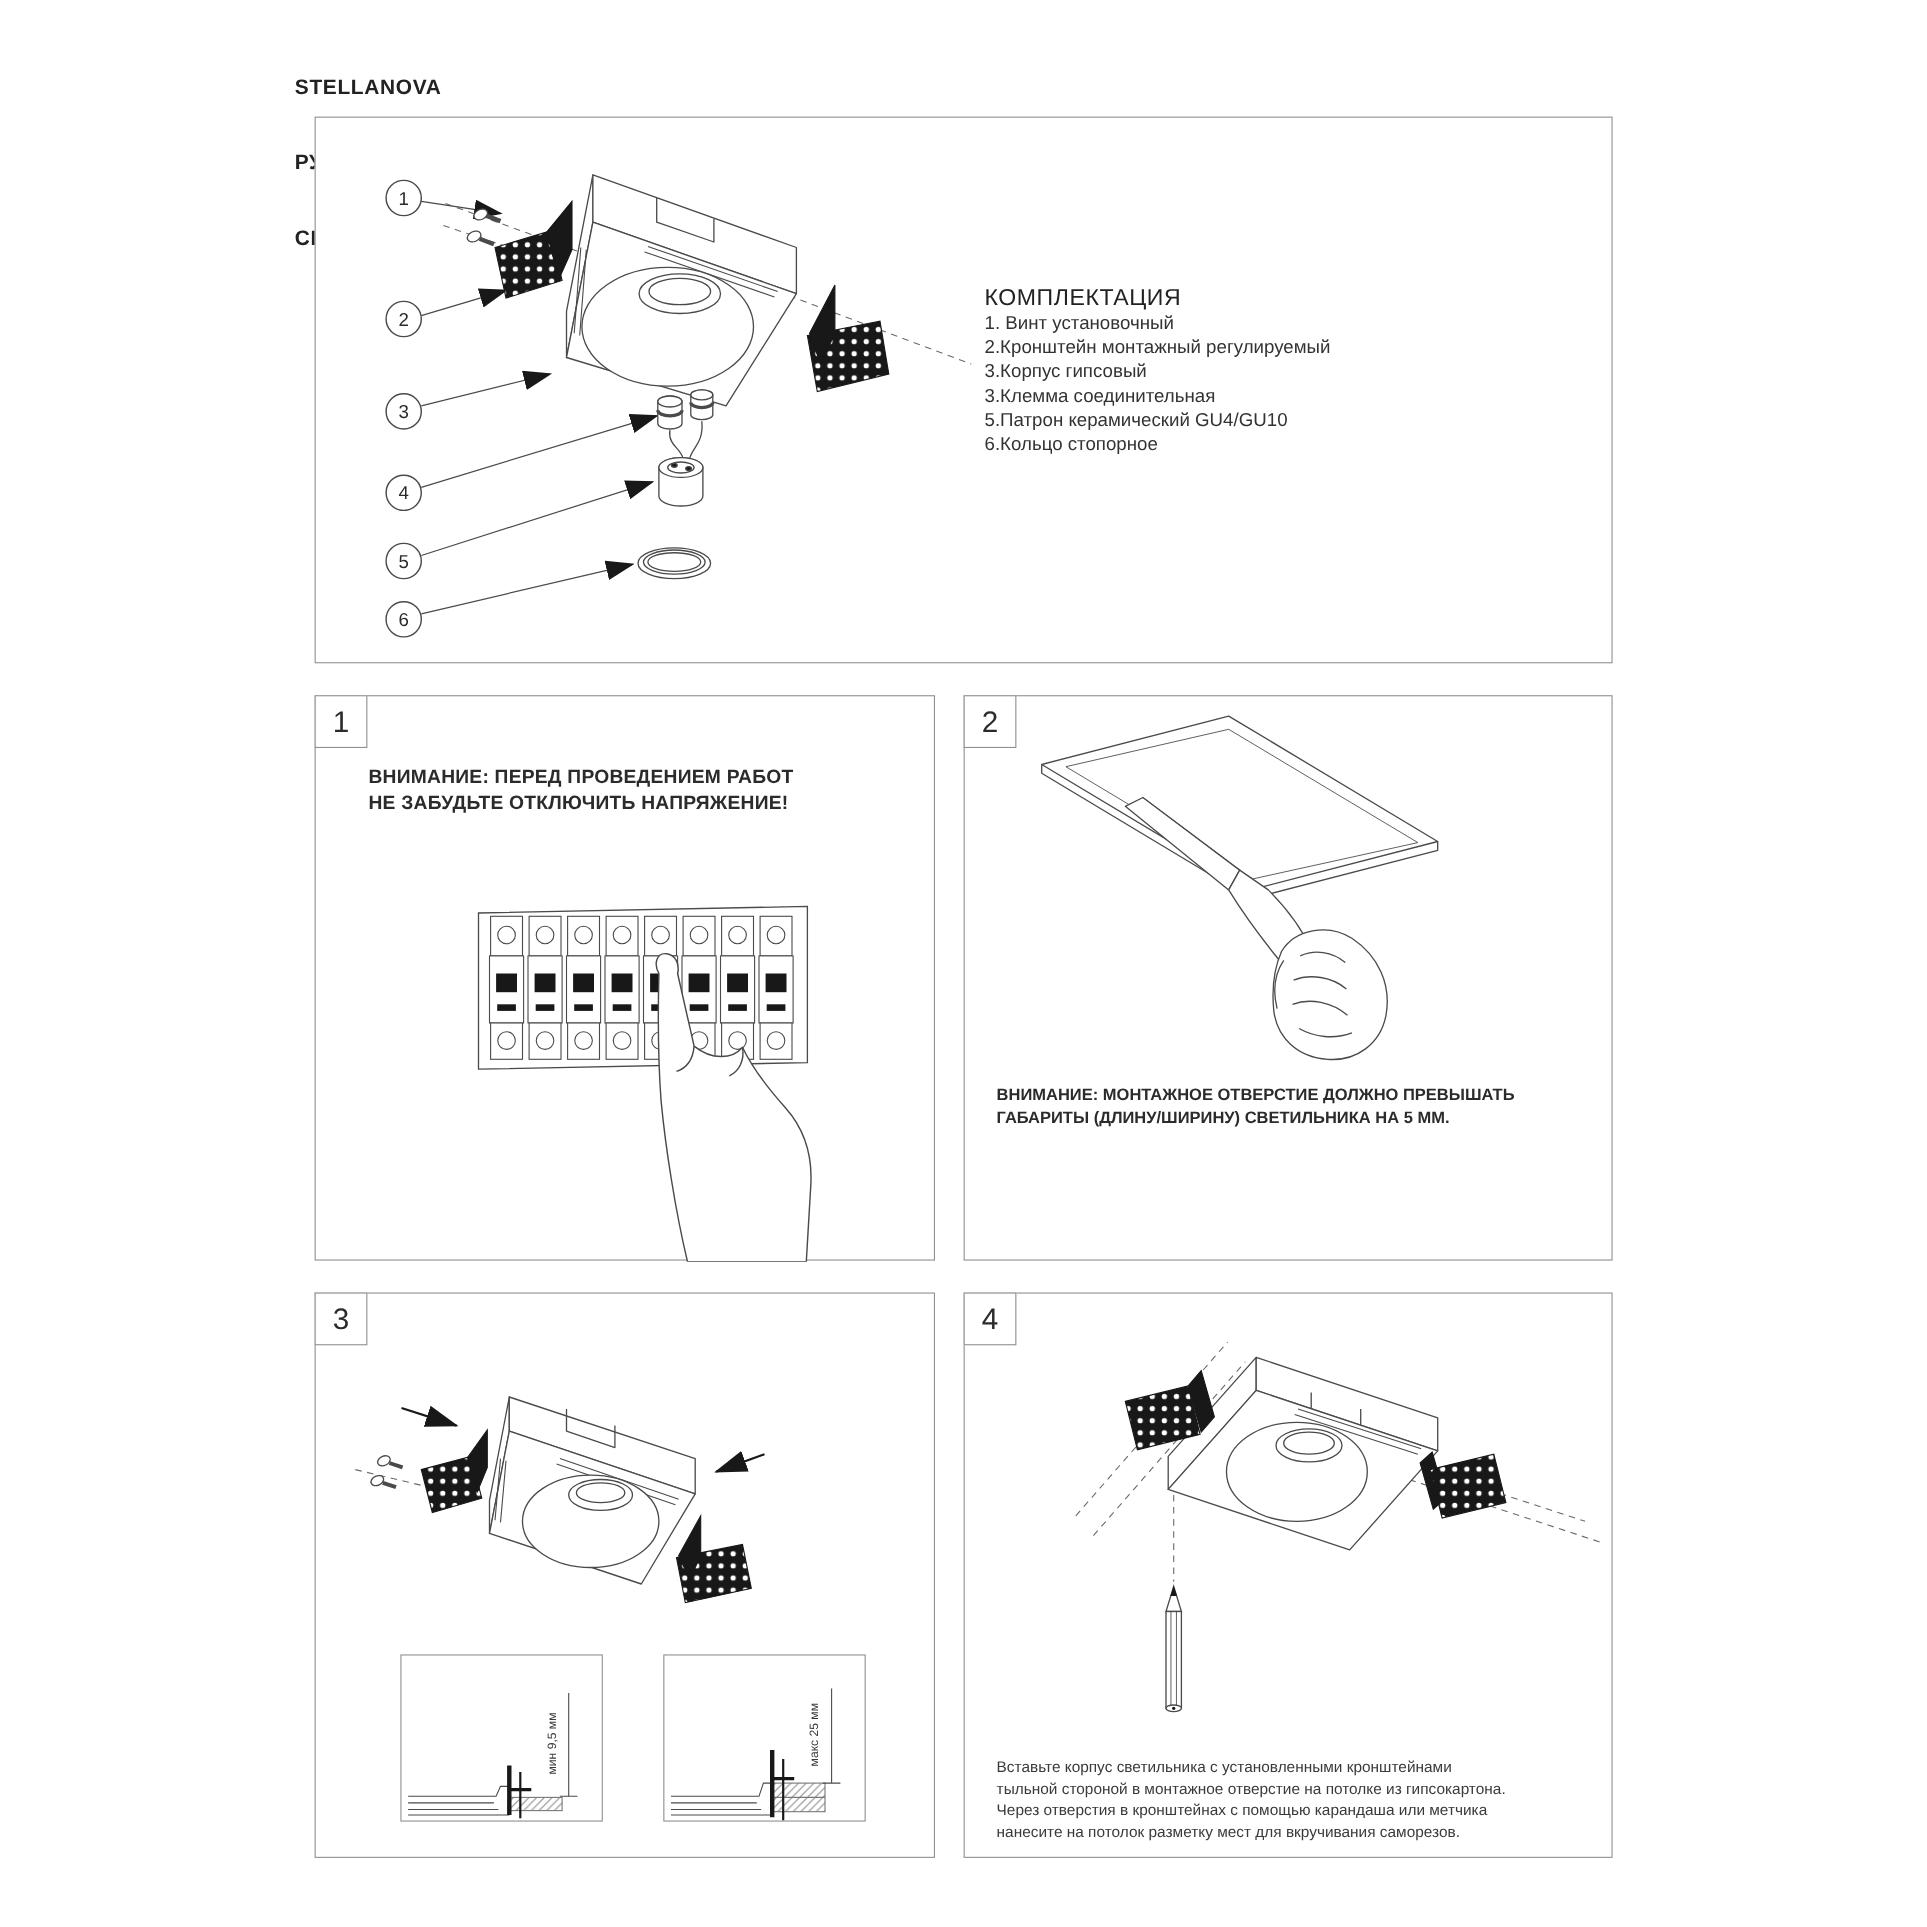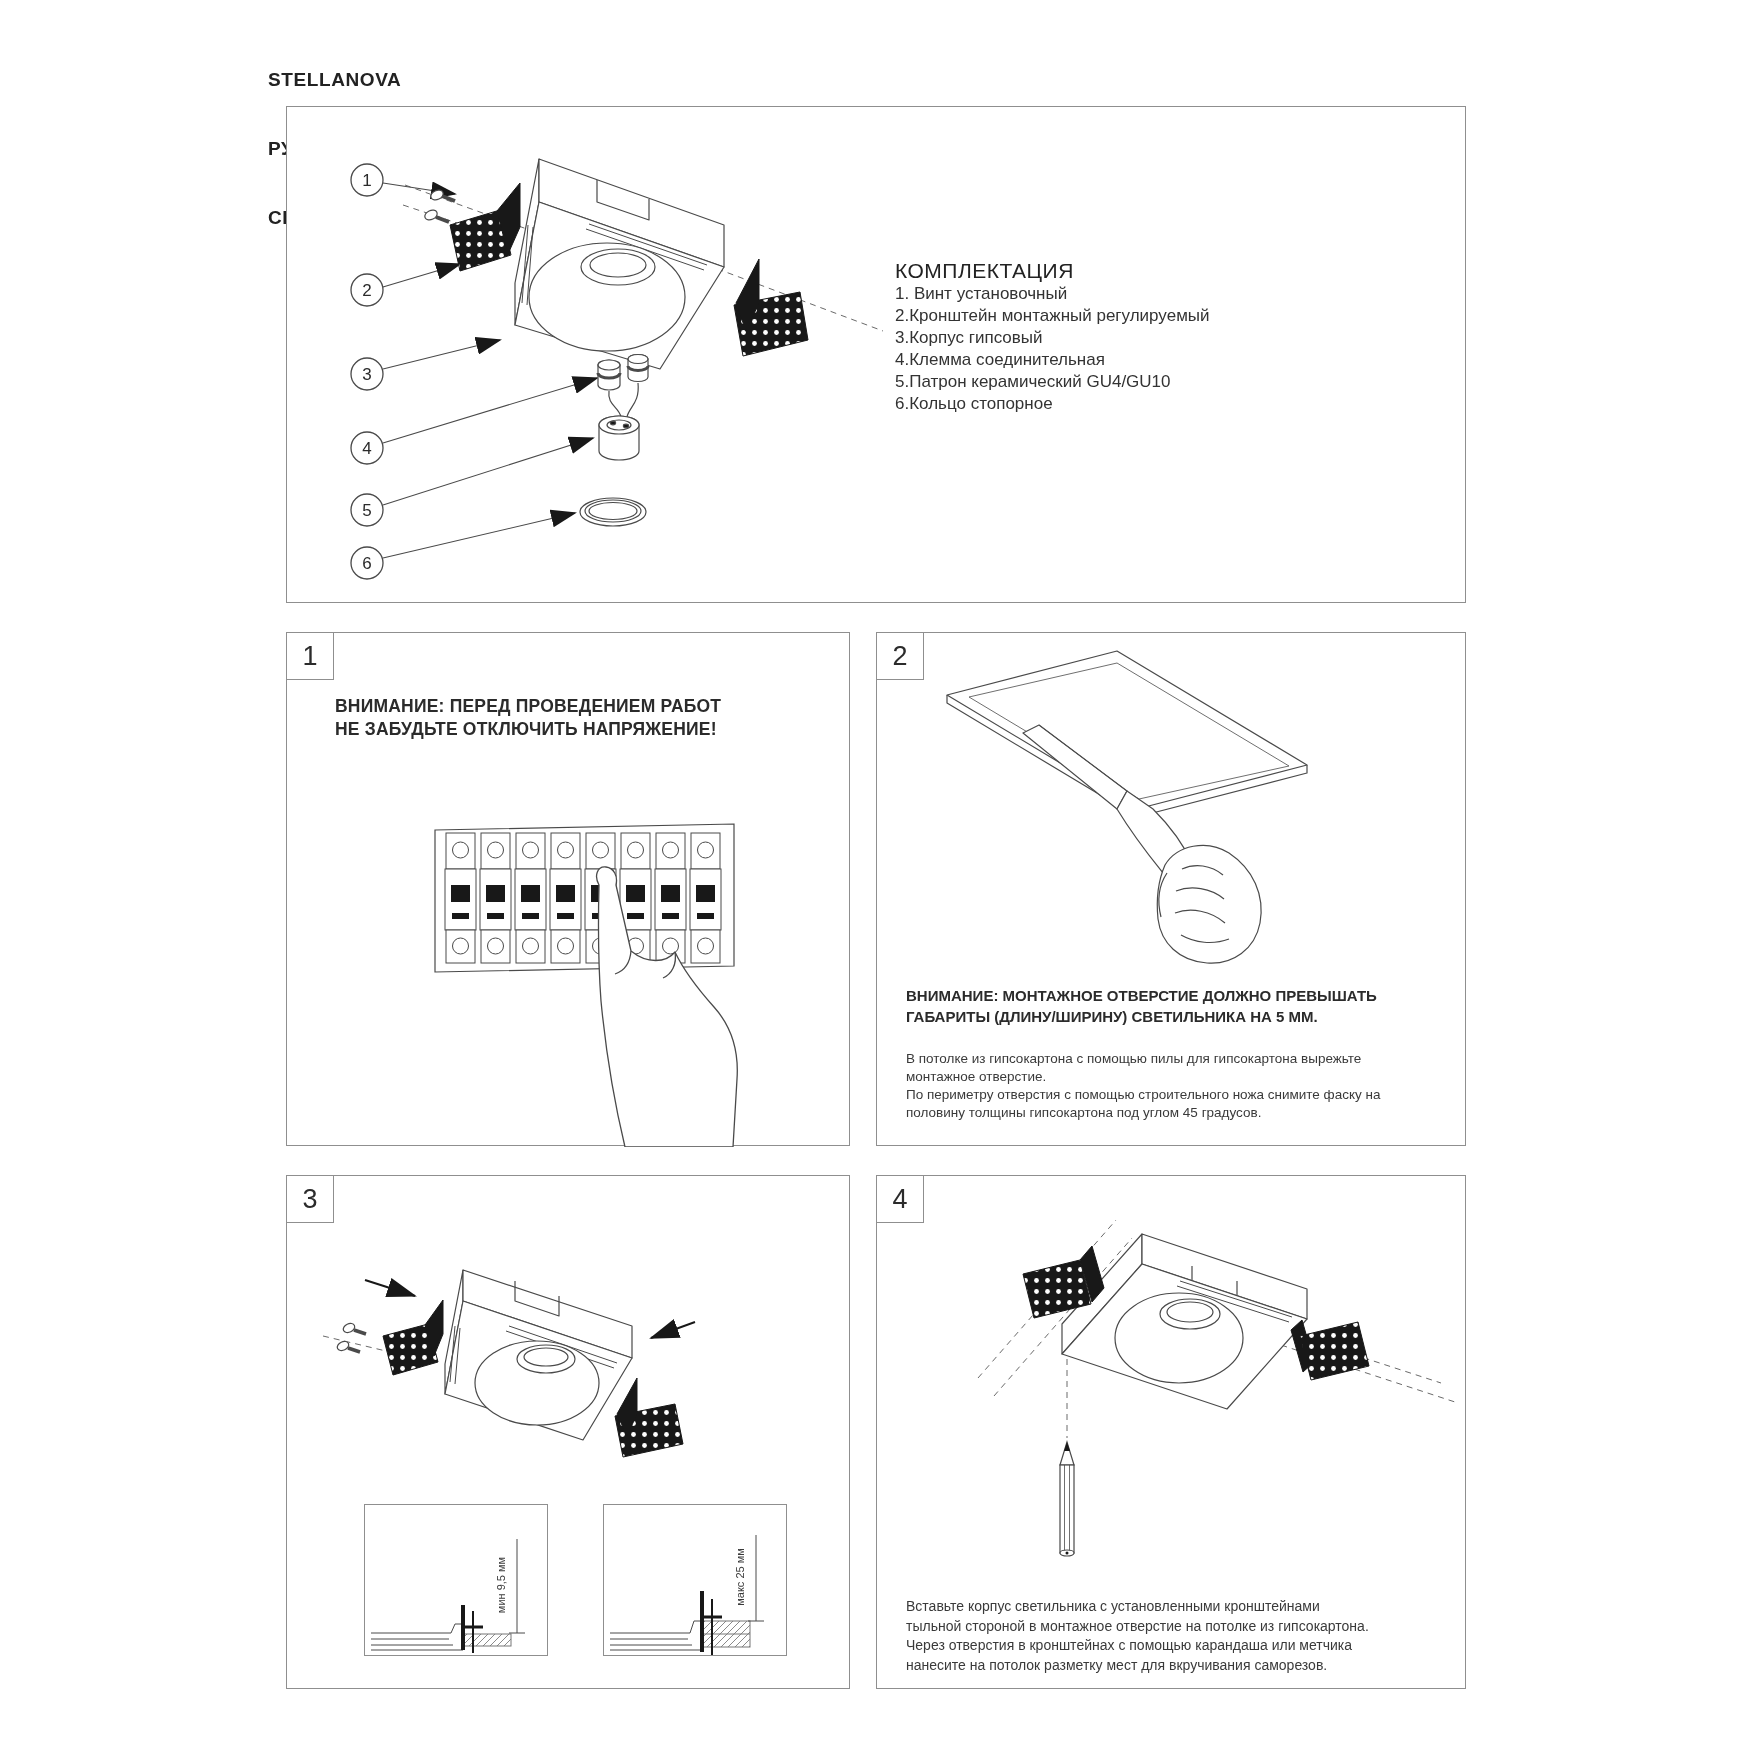--- a/index.html
+++ b/index.html
@@ -140,21 +140,21 @@
         <text x="80" y="409">5</text>
         <text x="80" y="462">6</text>
       </g>
     </svg>
 
     <div class="kit-text">
       <div class="kit-title">КОМПЛЕКТАЦИЯ</div>
       <div class="kit-item">1. Винт установочный</div>
       <div class="kit-item">2.Кронштейн монтажный регулируемый</div>
       <div class="kit-item">3.Корпус гипсовый</div>
-      <div class="kit-item">4.Клемма соединительная</div>
+      <div class="kit-item">3.Клемма соединительная</div>
       <div class="kit-item">5.Патрон керамический GU4/GU10</div>
       <div class="kit-item">6.Кольцо стопорное</div>
     </div>
   </div>
 
   <div class="box panel1">
     <div class="numbox">1</div>
     <div class="warn-big">ВНИМАНИЕ: ПЕРЕД ПРОВЕДЕНИЕМ РАБОТ
 НЕ ЗАБУДЬТЕ ОТКЛЮЧИТЬ НАПРЯЖЕНИЕ!</div>
     <svg class="fill" width="564" height="514" viewBox="0 0 564 514">
@@ -202,24 +202,20 @@
         <path d="M250,158 L276,176 C296,196 308,214 316,232 L294,250 C280,232 262,212 240,176 Z"></path>
         <path d="M288,232 C300,212 330,206 352,220 C376,236 388,262 383,290
                  C378,316 356,332 330,330 C302,328 284,310 281,286 C279,266 281,248 288,232 Z"></path>
         <path d="M305,236 C318,230 334,232 346,242 M299,258 C314,252 334,255 347,266
                  M298,280 C314,274 334,278 348,290 M304,302 C318,310 336,312 352,306
                  M290,240 C282,252 280,268 284,284" fill="none"></path>
       </g>
     </svg>
     <div class="warn-mid">ВНИМАНИЕ: МОНТАЖНОЕ ОТВЕРСТИЕ ДОЛЖНО ПРЕВЫШАТЬ
 ГАБАРИТЫ (ДЛИНУ/ШИРИНУ) СВЕТИЛЬНИКА НА 5 ММ.</div>
-    <div class="body-txt p2-body">В потолке из гипсокартона с помощью пилы для гипсокартона вырежьте
-монтажное отверстие.
-По периметру отверстия с помощью строительного ножа снимите фаску на
-половину толщины гипсокартона под углом 45 градусов.</div>
   </div>
 
   <div class="box panel3">
     <div class="numbox">3</div>
 
     <svg class="fill" width="564" height="514" viewBox="0 0 564 514">
       <defs>
         <pattern id="perf3" width="11" height="11" patternUnits="userSpaceOnUse">
           <rect width="11" height="11" fill="#181818"></rect>
           <circle cx="5.5" cy="5.5" r="2.4" fill="#fff"></circle>

